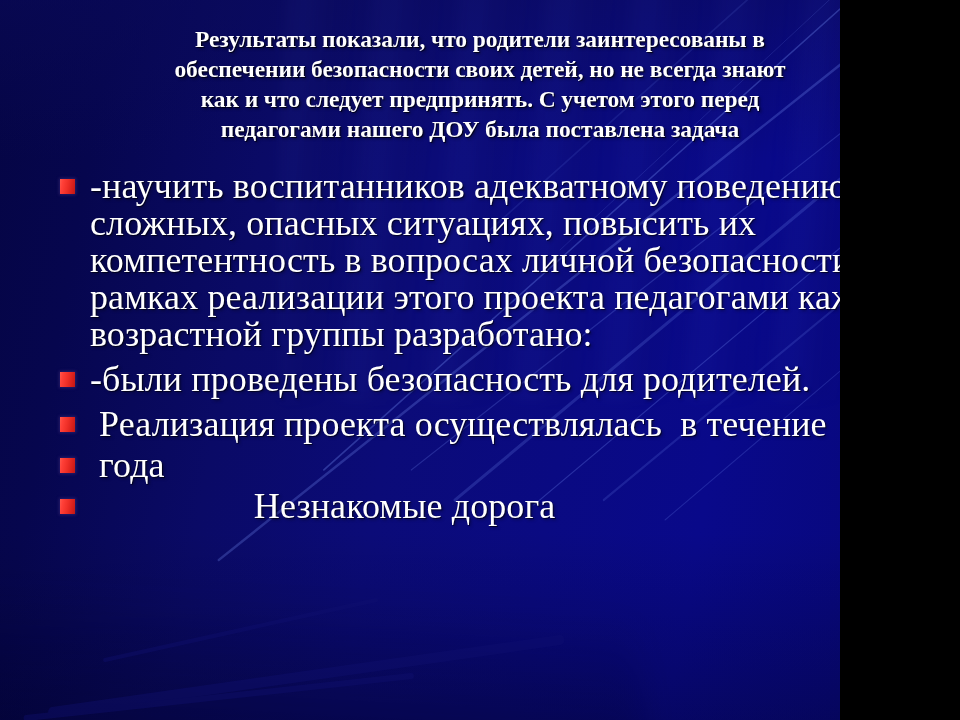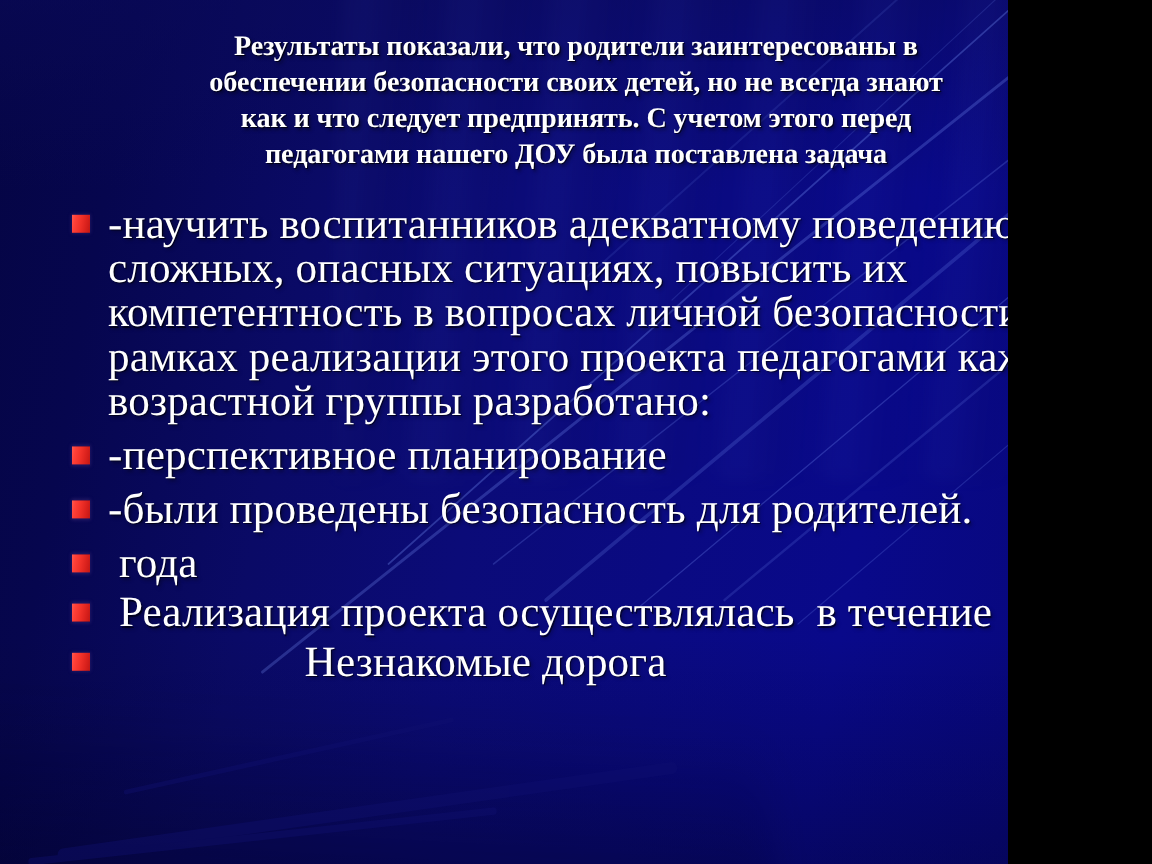--- a/index.html
+++ b/index.html
@@ -162,38 +162,34 @@
 как и что следует предпринять. С учетом этого перед
 педагогами нашего ДОУ была поставлена задача</div>
 
   <div class="body-list">
 
     <div class="li">
       <span class="bullet"></span>
       <span class="li-text">-научить воспитанников адекватному поведению в сложных, опасных ситуациях, повысить их компетентность в вопросах личной безопасности.  В рамках реализации этого проекта педагогами каждой возрастной группы разработано:</span>
     </div>
 
-    <div class="li">
-      <span class="bullet"></span>
-      <span class="li-text">-перспективное планирование</span>
-    </div>
 
     <div class="li">
       <span class="bullet"></span>
       <span class="li-text">-были проведены безопасность для родителей.</span>
     </div>
 
     <div class="li tight">
       <span class="bullet"></span>
-      <span class="li-text"> года</span>
+      <span class="li-text"> Реализация проекта осуществлялась  в течение</span>
     </div>
 
     <div class="li tight">
       <span class="bullet"></span>
-      <span class="li-text"> Реализация проекта осуществлялась  в течение</span>
+      <span class="li-text"> года</span>
     </div>
 
 
     <div class="li tight">
       <span class="bullet"></span>
       <span class="li-text">                  Незнакомые дорога</span>
     </div>
 
   </div>
 </div>

